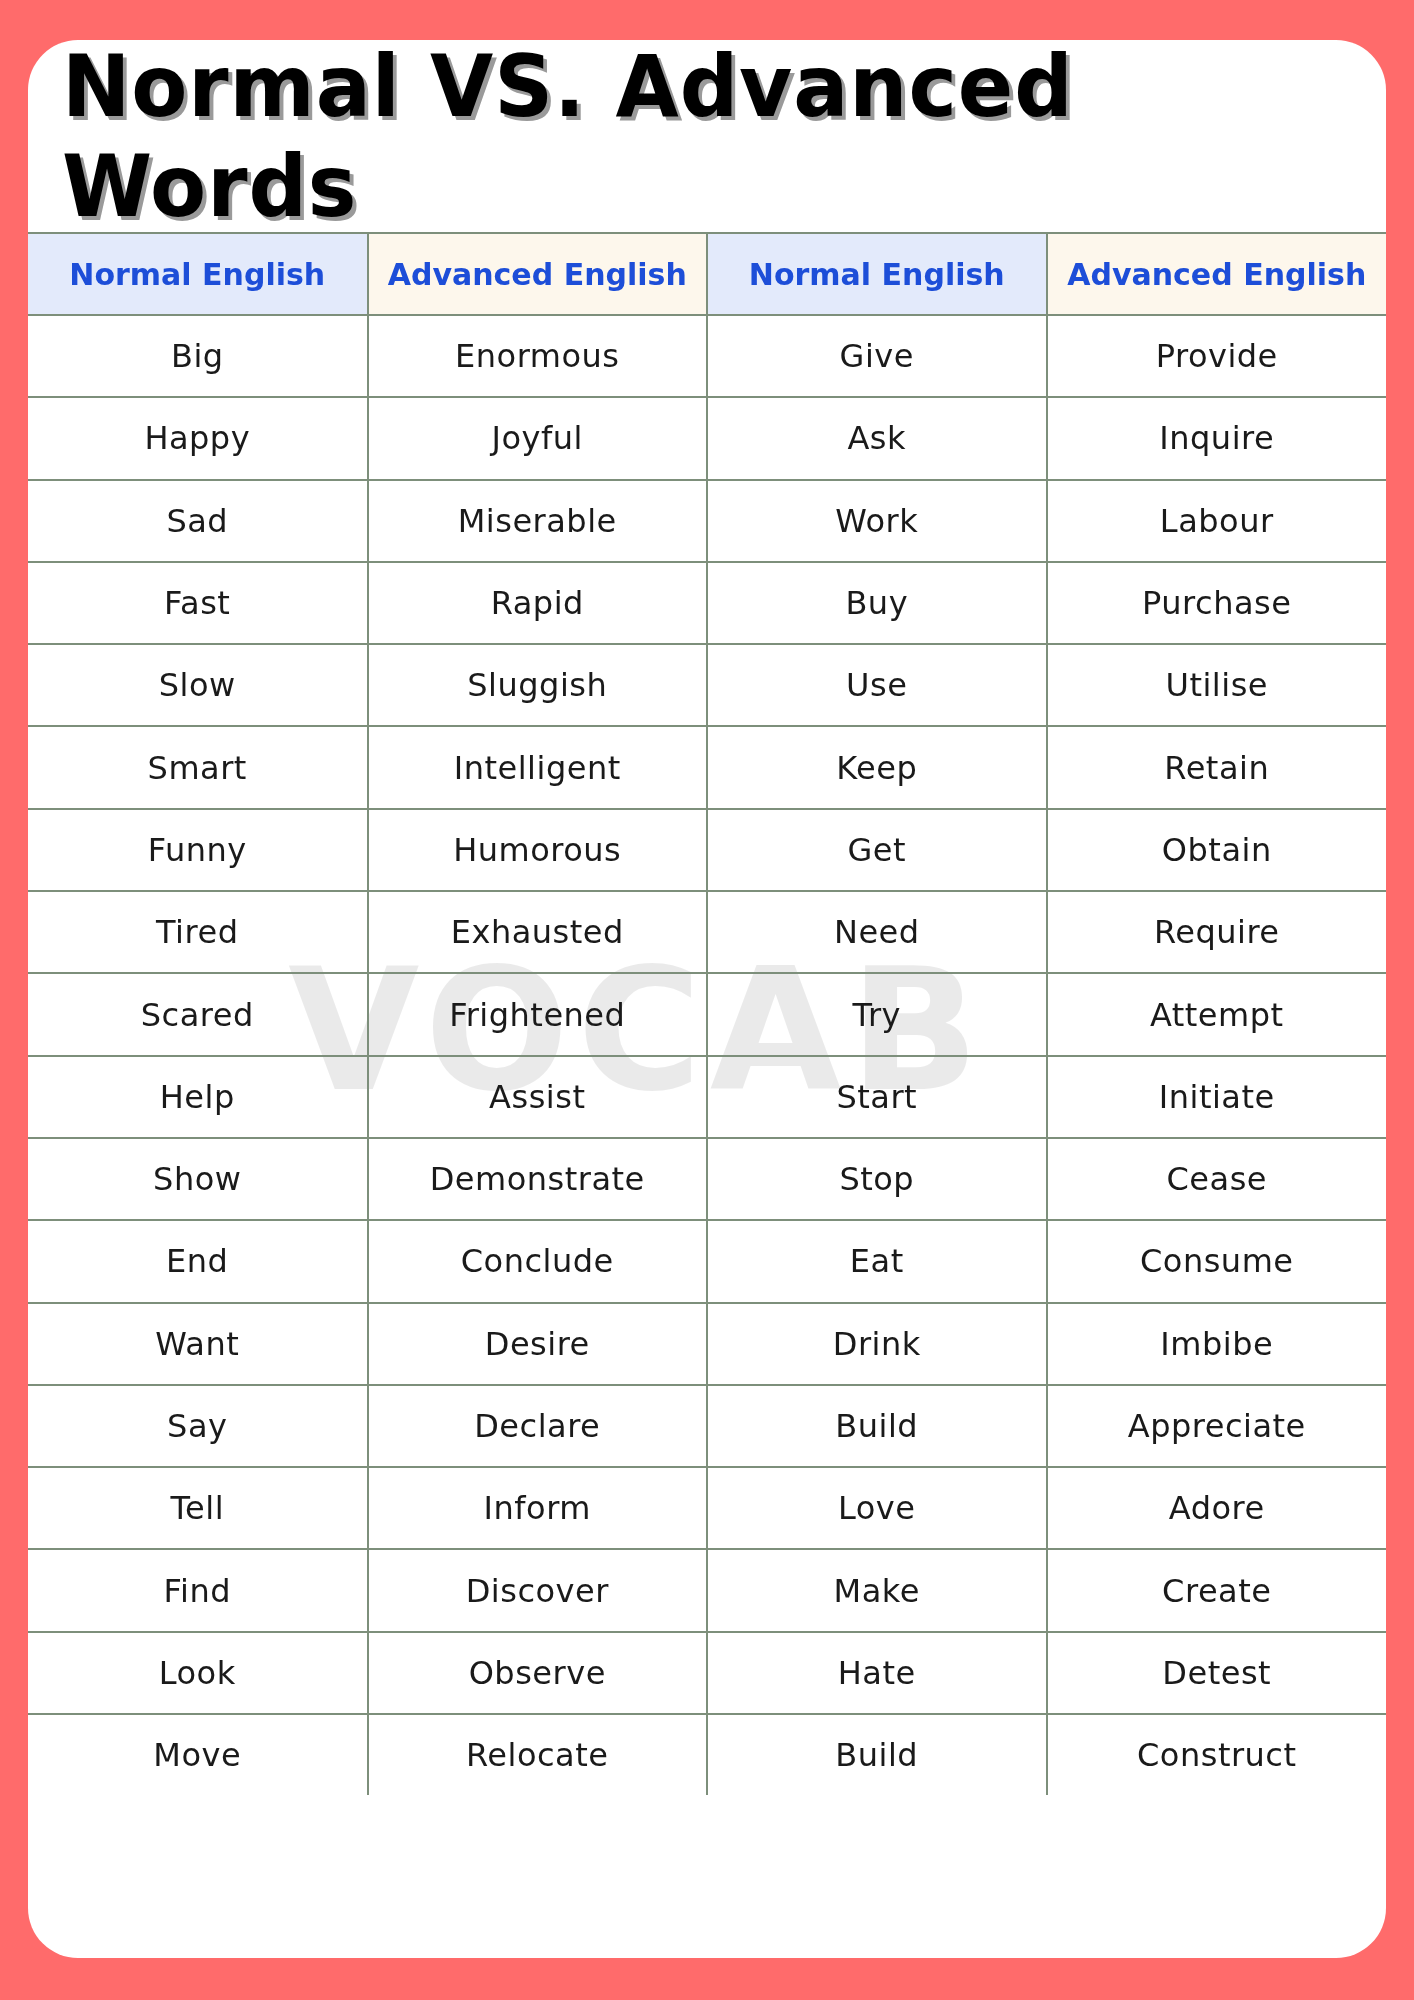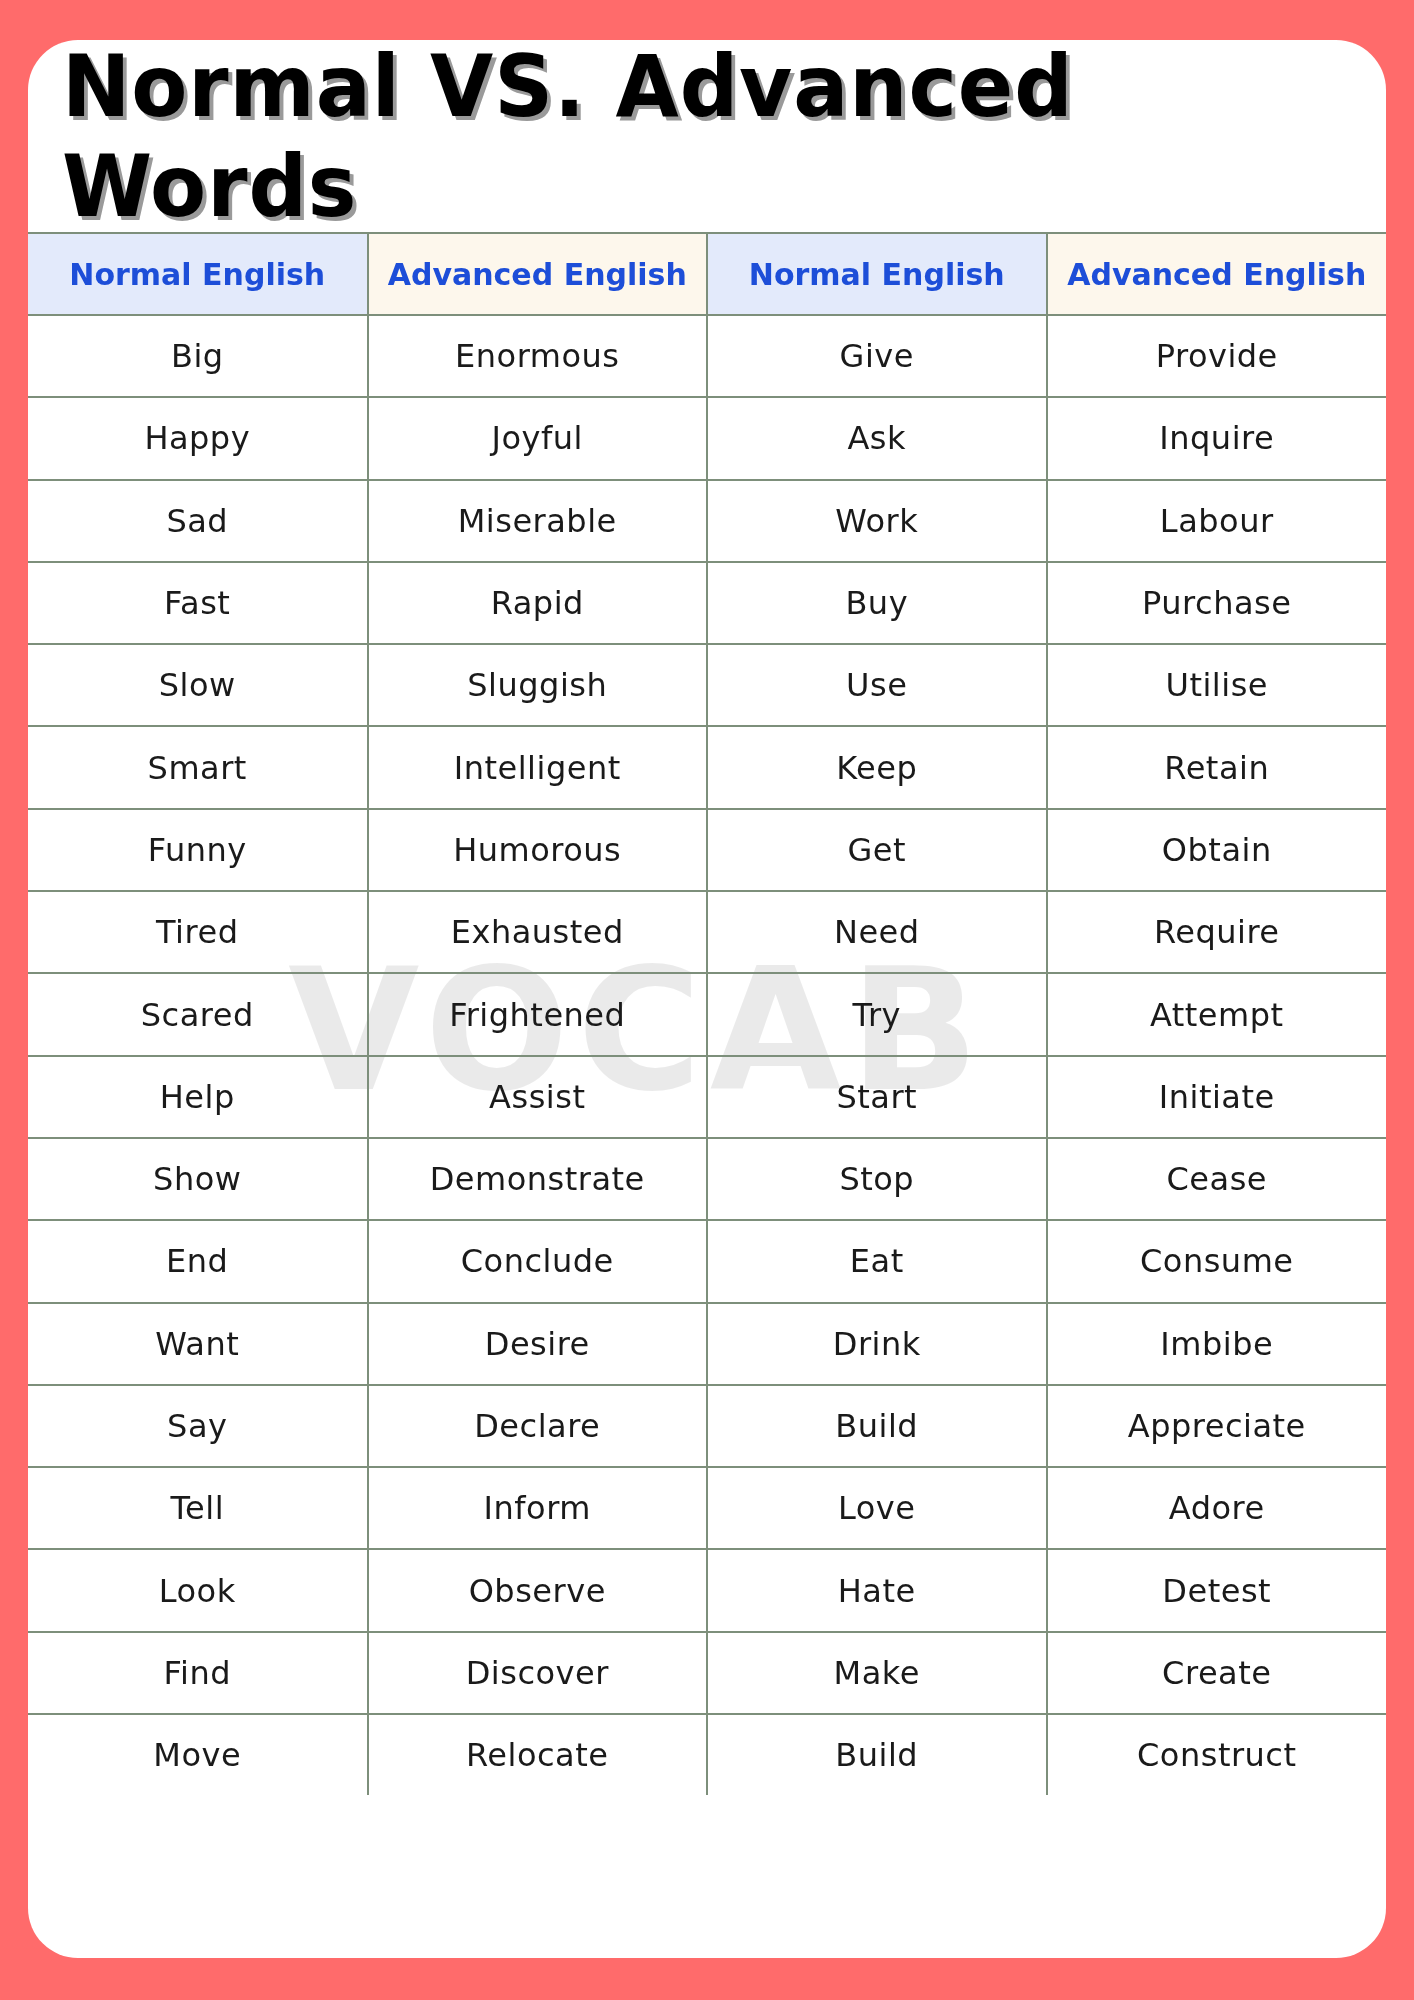--- a/index.html
+++ b/index.html
@@ -120,30 +120,30 @@
           <td>Build</td>
           <td>Appreciate</td>
         </tr>
         <tr>
           <td>Tell</td>
           <td>Inform</td>
           <td>Love</td>
           <td>Adore</td>
         </tr>
         <tr>
+          <td>Find</td>
+          <td>Discover</td>
+          <td>Make</td>
+          <td>Create</td>
+        </tr>
+        <tr>
           <td>Look</td>
           <td>Observe</td>
           <td>Hate</td>
           <td>Detest</td>
-        </tr>
-        <tr>
-          <td>Find</td>
-          <td>Discover</td>
-          <td>Make</td>
-          <td>Create</td>
         </tr>
         <tr>
           <td>Move</td>
           <td>Relocate</td>
           <td>Build</td>
           <td>Construct</td>
         </tr>
       </tbody>
   </table>
 </div>

